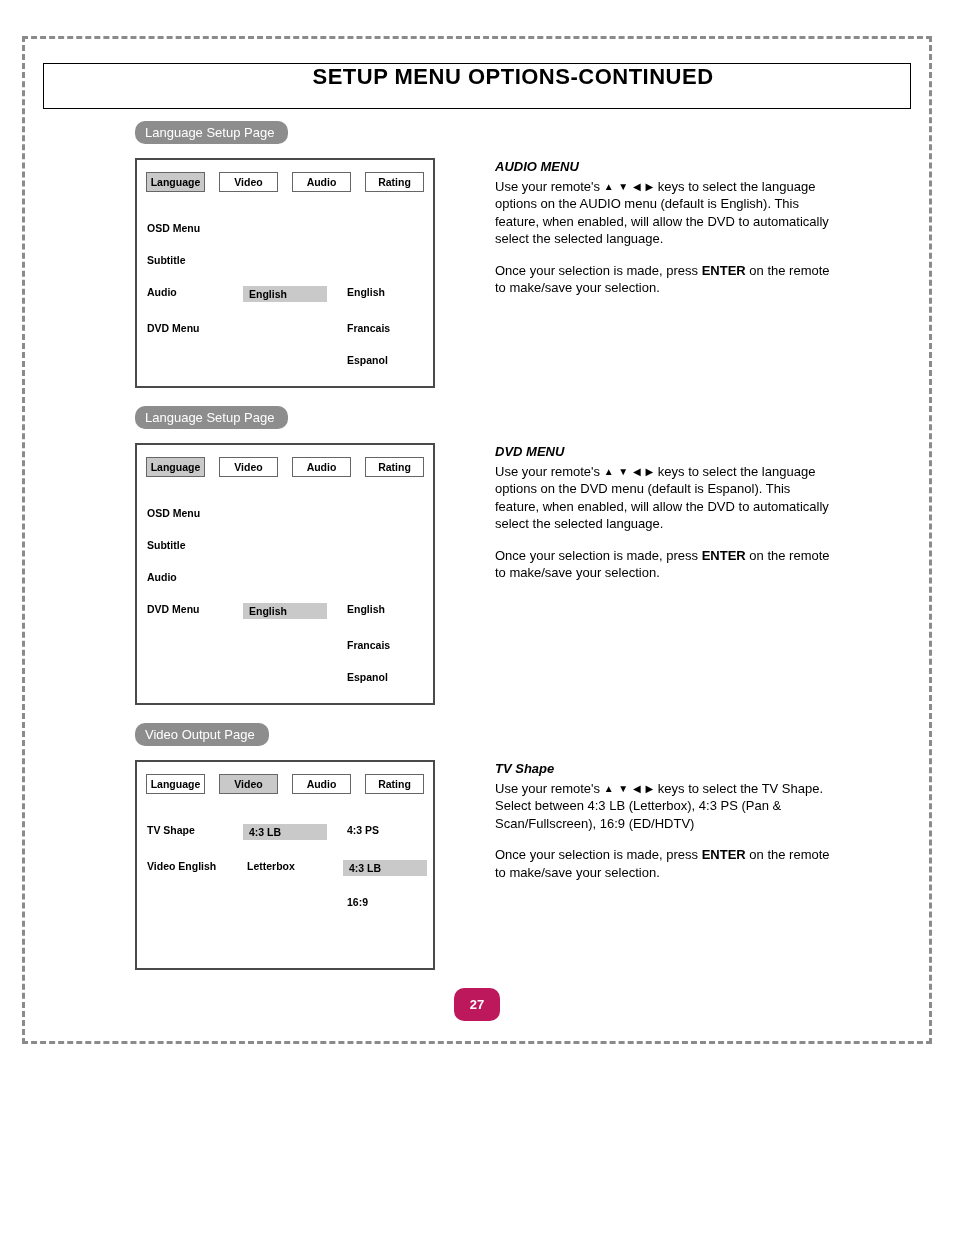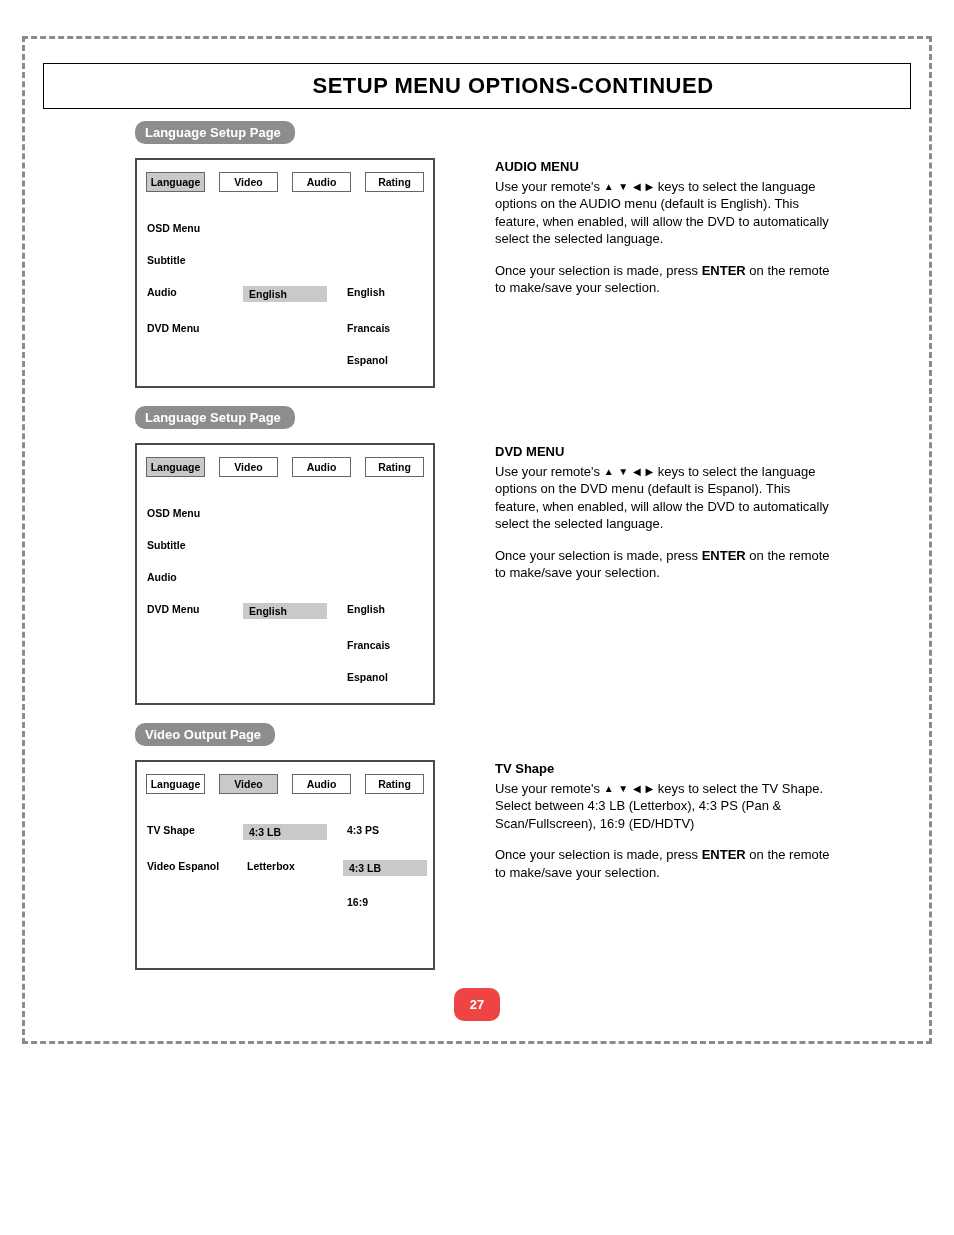--- a/index.html
+++ b/index.html
@@ -11,21 +11,21 @@
     color: #000;
   }
   .page {
     border: 3px dashed #8b8b8b;
     margin: 36px 22px 22px 22px;
     padding: 0 0 20px 0;
     position: relative;
   }
   .title-row {
     display: flex;
-    align-items: center;
+    align-items: flex-start;
     border: 1px solid #000;
     margin: 24px 18px 0 18px;
     height: 46px;
   }
   .title-black {
     width: 72px;
     background: #000;
   }
   .title-text {
     flex: 1;
@@ -33,21 +33,21 @@
     align-items: center;
     justify-content: center;
     font-weight: bold;
     font-size: 22px;
     letter-spacing: 0.5px;
   }
   .section-tab {
     display: inline-block;
     background: #8d8d8d;
     color: #fff;
-    font-weight: bold;
+    font-weight: normal;
     font-size: 13px;
     padding: 4px 14px 4px 10px;
     border-radius: 10px;
     margin: 18px 0 0 110px;
   }
   .section-tab.first { margin-top: 12px; }
   .row {
     display: flex;
     align-items: flex-start;
     margin-top: 14px;
@@ -97,35 +97,36 @@
   .desc {
     width: 340px;
     margin-left: 60px;
     font-size: 13px;
     line-height: 1.35;
   }
   .desc h4 {
     font-size: 13px;
     font-weight: bold;
     margin-bottom: 2px;
+    font-style: italic;
   }
   .desc p { margin-bottom: 14px; }
   .arrow-set {
     display: inline-block;
     font-size: 10px;
     letter-spacing: 1px;
     vertical-align: middle;
   }
   .page-num-wrap {
     text-align: center;
     margin-top: 18px;
   }
   .page-num {
     display: inline-block;
-    background: #ef4444;
+    background: #be185d;
     color: #fff;
     font-weight: bold;
     font-size: 13px;
     padding: 9px 16px;
     border-radius: 10px;
   }
 </style>
 </head>
 <body>
 
@@ -216,21 +217,21 @@
       <div class="menu-tabs">
         <div class="menu-tab">Language</div>
         <div class="menu-tab active">Video</div>
         <div class="menu-tab">Audio</div>
         <div class="menu-tab">Rating</div>
       </div>
       <div class="menu-body">
         <div class="menu-cell">TV Shape</div>
         <div class="menu-cell highlight">4:3 LB</div>
         <div class="menu-cell">4:3 PS</div>
-        <div class="menu-cell">Video Espanol</div>
+        <div class="menu-cell">Video English</div>
         <div class="menu-cell">Letterbox</div>
         <div class="menu-cell highlight">4:3 LB</div>
         <div></div>
           <div></div>
         <div class="menu-cell">16:9</div>
         <div></div>
           <div></div>
           <div></div>
         <div></div>
           <div></div>

